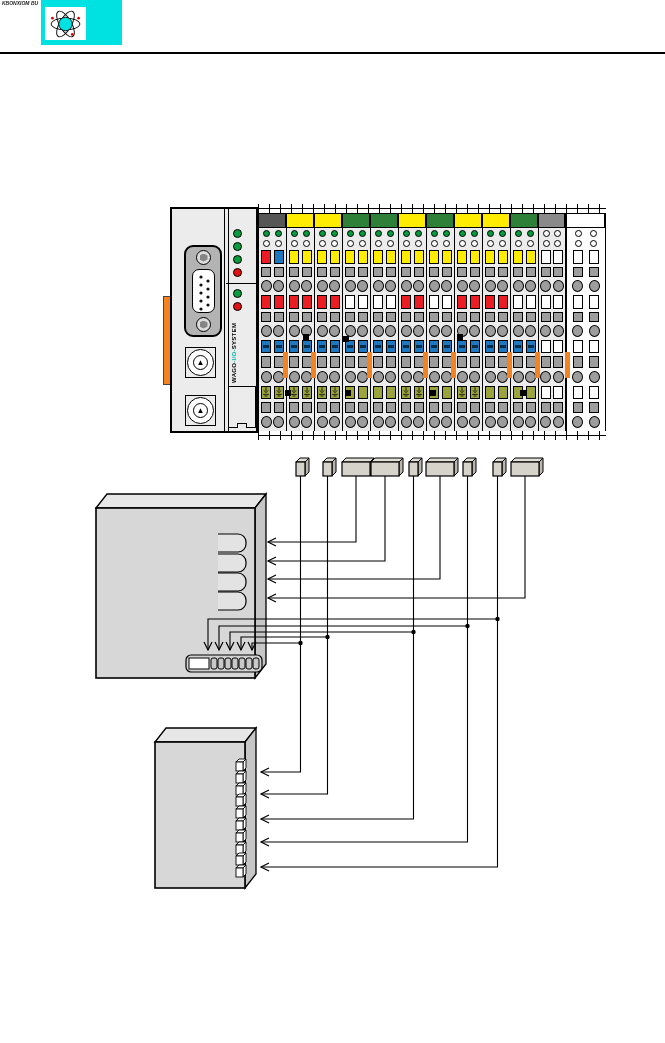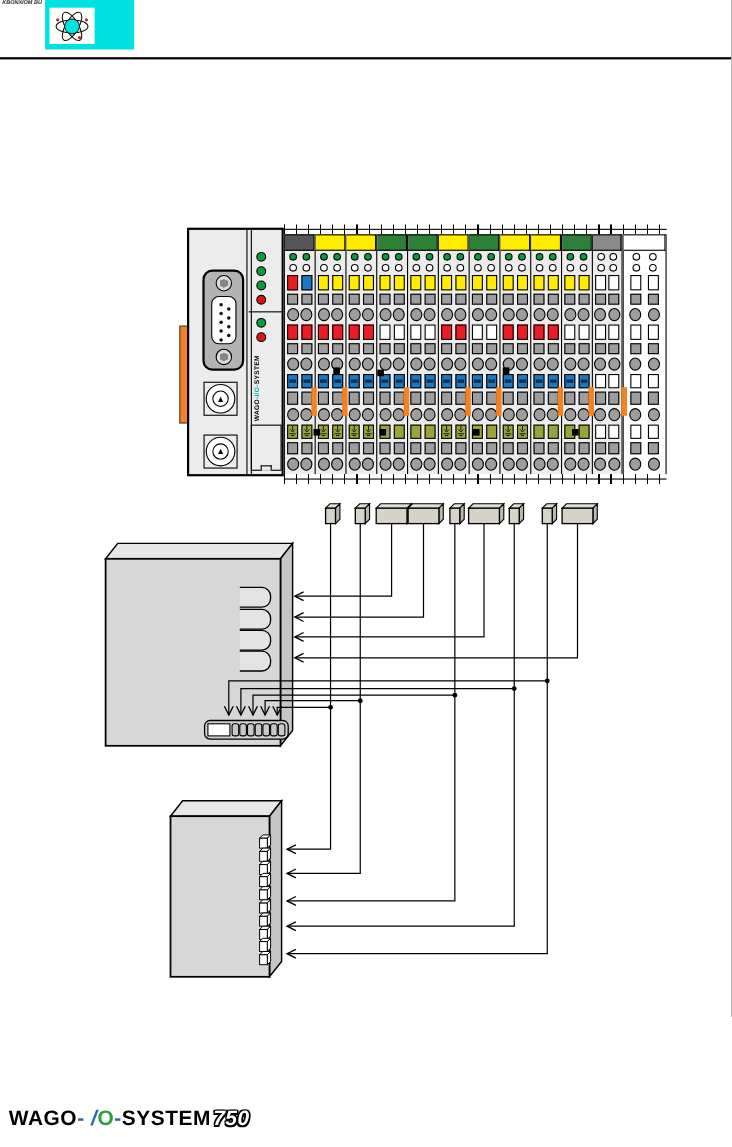--- a/index.html
+++ b/index.html
@@ -1089,17 +1089,13 @@
       <path data-name="bit-branch-arrow" d="M413.5 632 H230 V650" fill="none" stroke="#000" stroke-width="1.1" marker-end="url(#arr)"></path>
       <circle data-name="junction-dot" cx="413.5" cy="632" r="2.2" fill="#000"></circle>
       <path data-name="bit-data-arrow" d="M327.5 476 V794 H261" fill="none" stroke="#000" stroke-width="1.1" marker-end="url(#arr)"></path>
       <path data-name="bit-branch-arrow" d="M327.5 637 H241 V650" fill="none" stroke="#000" stroke-width="1.1" marker-end="url(#arr)"></path>
       <circle data-name="junction-dot" cx="327.5" cy="637" r="2.2" fill="#000"></circle>
       <path data-name="bit-data-arrow" d="M300.5 476 V772 H261" fill="none" stroke="#000" stroke-width="1.1" marker-end="url(#arr)"></path>
       <path data-name="bit-branch-arrow" d="M300.5 643 H252 V650" fill="none" stroke="#000" stroke-width="1.1" marker-end="url(#arr)"></path>
       <circle data-name="junction-dot" cx="300.5" cy="643" r="2.2" fill="#000"></circle>
     </svg>
 
-  <div class="footer-logo" data-name="wago-footer-logo">
-    <span data-name="logo-brand">WAGO</span><span class="blue" data-name="logo-dash">-</span>
-    <span class="blue slash" data-name="logo-slash">/</span><span class="green" data-name="logo-io-o">O</span><span class="blue" data-name="logo-dash">-</span><span data-name="logo-system">SYSTEM</span><span class="series" data-name="logo-series-750">750</span>
-  </div>
 </div>
 
 </body></html>

